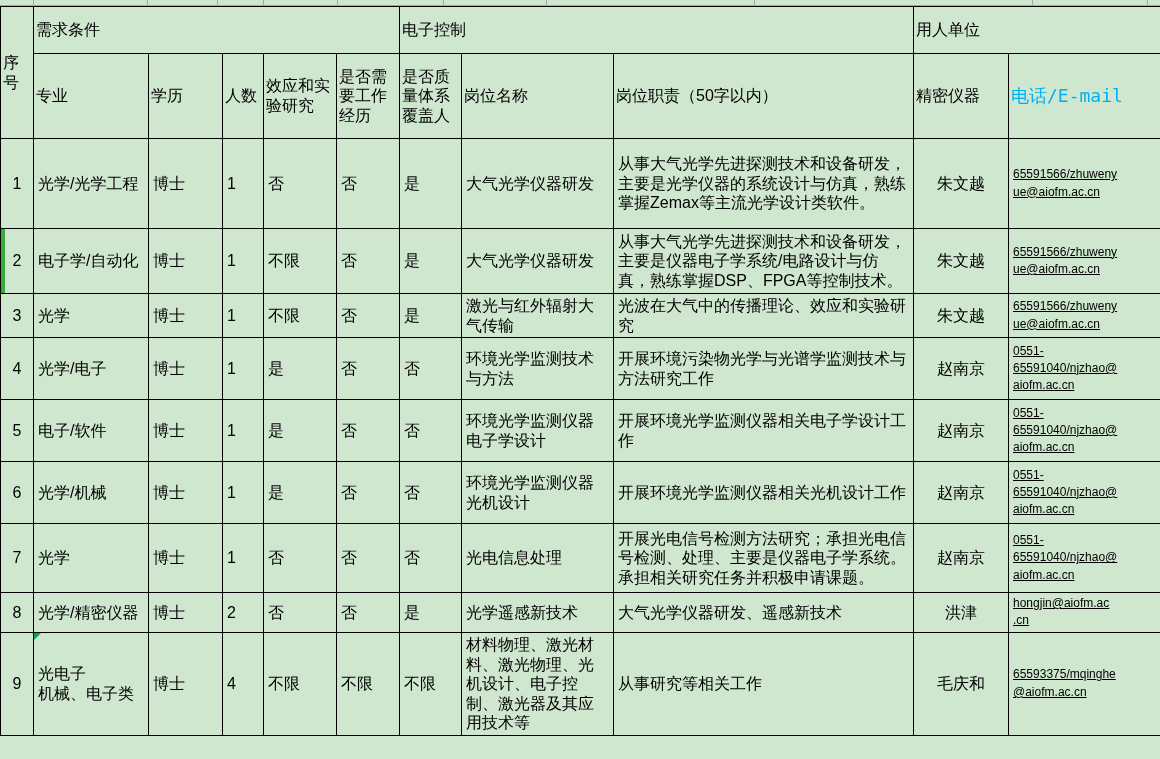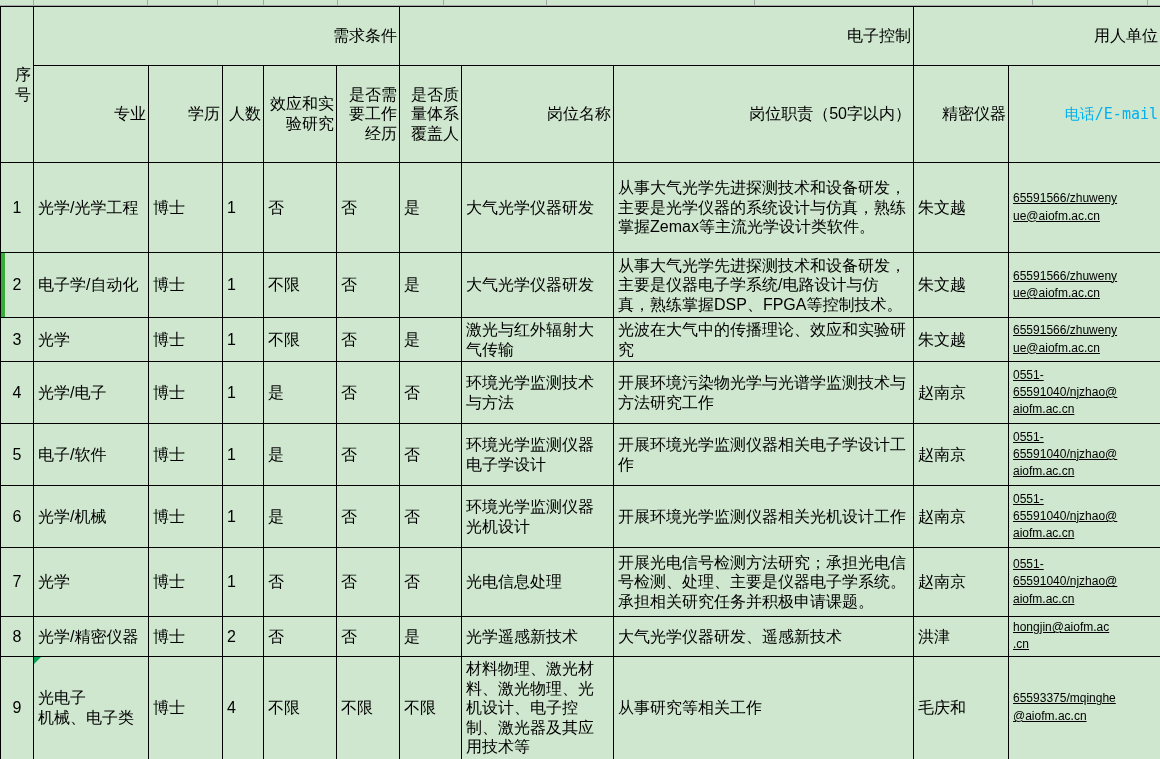--- a/index.html
+++ b/index.html
@@ -17,33 +17,33 @@
     height:54px; display:flex; align-items:center; justify-content:center;
     font-size:20px; font-weight:bold; letter-spacing:1px;
     border-left:1px solid #000; border-right:1px solid #000;
   }
 
   table { width:1160px; table-layout:fixed; border-collapse:collapse; }
   th, td {
     border:1px solid #000; overflow:hidden; vertical-align:middle;
     font-size:16px; font-weight:normal; line-height:1.22;
   }
-  th { text-align:right; padding:19px 2px; }
+  th { text-align:left; padding:13px 2px; }
   td { text-align:left; padding:2px 4px; }
   tr.h1 { height:40px; }
   tr.h2 { height:65px; }
   tr.r1 { height:90px; }  tr.r2 { height:65px; }  tr.r3 { height:43px; }
   tr.r4 { height:62px; }  tr.r5 { height:62px; }  tr.r6 { height:62px; }
   tr.r7 { height:69px; }  tr.r8 { height:38px; }  tr.r9 { height:103px; }
 
   td.c-no { text-align:center; padding:1px; }
-  td.c-leader { text-align:left; }
+  td.c-leader { text-align:center; }
   .pre { white-space:pre-line; }
   th.link-head {
-    color:#00b0f0; font-family:"DejaVu Sans Mono", monospace; font-size:15px;
+    color:#00b0f0; font-family:"DejaVu Sans Mono", monospace; font-size:18px;
   }
   a.link {
     color:#000000; text-decoration:underline; cursor:pointer;
     font-family:Liberation Sans, sans-serif; font-size:12px;
     white-space:pre-line; word-break:break-all; line-height:1.45; display:block;
   }
   
   td.active-cell { box-shadow: inset 4px 0 0 #3aaa3a; }
   
   td.flag { position:relative; }

